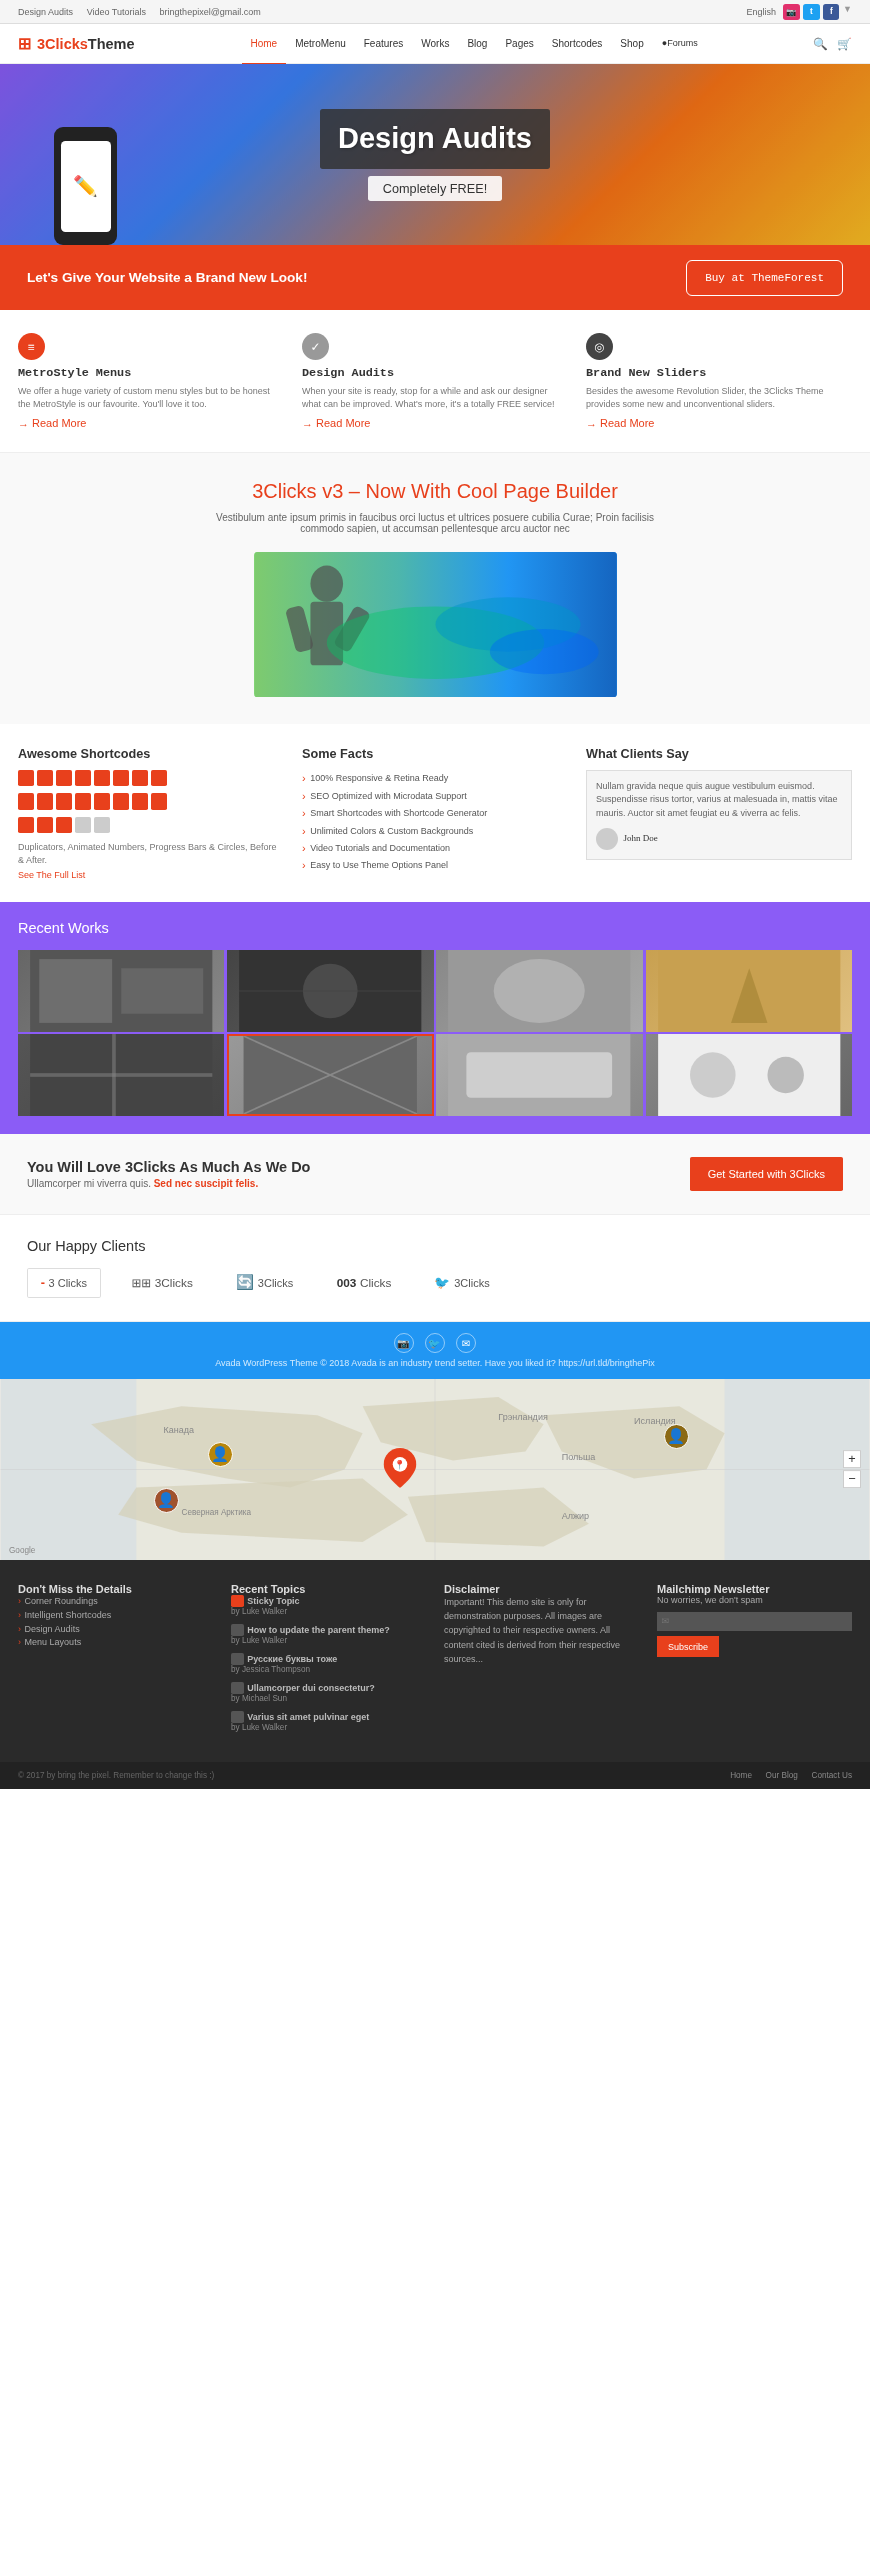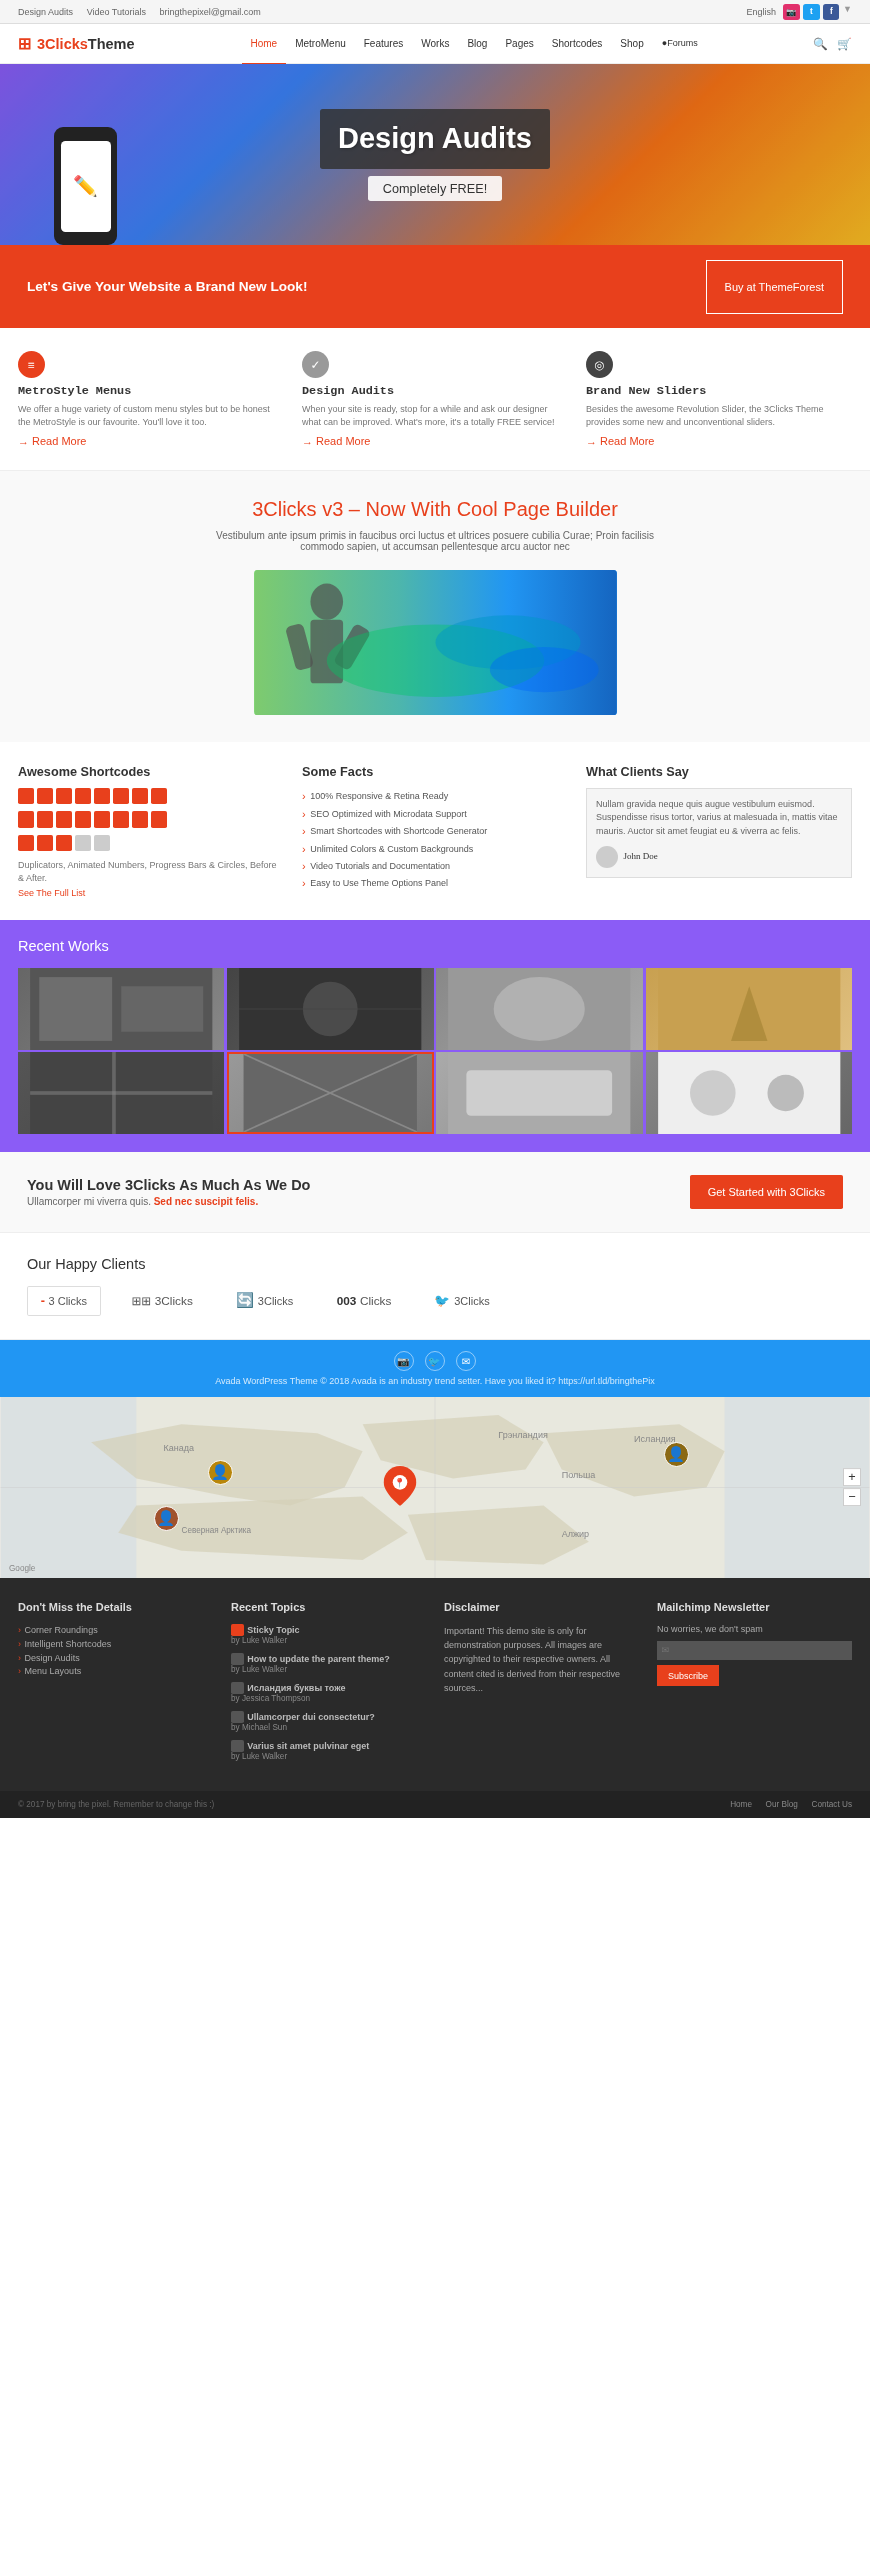--- a/index.html
+++ b/index.html
@@ -30,21 +30,21 @@
     .hero { background: linear-gradient(135deg, #8b5cf6 0%, #3b82f6 30%, #f97316 70%, #fbbf24 100%); height: 181px; position: relative; display: flex; align-items: center; justify-content: center; overflow: hidden; }
     .hero-content { text-align: center; z-index: 2; }
     .hero-title { font-size: 29px; font-weight: bold; color: #fff; text-shadow: 0.9px 0.9px 2.7px rgba(0,0,0,0.3); }
     .hero-subtitle { background: rgba(255,255,255,0.9); padding: 5.4px 14.5px; border-radius: 2.7px; font-size: 12.7px; color: #333; margin-top: 7.3px; display: inline-block; }
     .phone-shape { width: 63px; height: 118px; background: #222; border-radius: 9px; display: flex; align-items: center; justify-content: center; }
     .phone-inner { width: 50px; height: 91px; background: #fff; border-radius: 4.5px; display: flex; align-items: center; justify-content: center; }
 
     
     .orange-bar { background: #e8401c; padding: 14.5px 27px; display: flex; align-items: center; justify-content: space-between; }
     .orange-bar-text { color: #fff; font-size: 13.6px; font-weight: bold; }
-    .buy-btn { border: 1.8px solid #fff; color: #fff; padding: 20px 18px; font-size: 11px; background: transparent; cursor: pointer; border-radius: 0; }
+    .buy-btn { border: 1.8px solid #fff; color: #fff; padding: 11px 18px; font-size: 11px; background: transparent; cursor: pointer; border-radius: 6px; font-family: Liberation Mono, monospace; }
 
     
     .features-row { display: flex; padding: 22.7px 18px; gap: 18px; border-bottom: 0.9px solid #eee; }
     .feature-item { flex: 1; }
     .feature-icon { width: 27px; height: 27px; border-radius: 50%; background: #e8401c; display: inline-flex; align-items: center; justify-content: center; color: #fff; font-size: 11.8px; margin-bottom: 5.4px; }
     .feature-icon.grey { background: #999; }
     .feature-icon.dark { background: #444; }
     .feature-title { font-size: 11.8px; font-weight: bold; color: #333; margin-bottom: 5.4px; font-family: Liberation Mono, monospace; }
     .feature-text { font-size: 9px; color: #777; line-height: 1.5; }
     .read-more { color: #e8401c; font-size: 11px; display: block; margin-top: 5.4px; }
@@ -105,21 +105,21 @@
     .footer-text { color: rgba(255,255,255,0.8); font-size: 9px; text-align: center; margin-top: 3.6px; }
 
     
     .map-section { height: 181px; background: #e8e8e0; position: relative; overflow: hidden; }
     .map-bg { width: 100%; height: 100%; background: #f0ede8; position: relative; }
     .map-zoom { position: absolute; right: 9px; top: 50%; transform: translateY(-50%); display: flex; flex-direction: column; gap: 1.8px; }
     .zoom-btn { width: 18px; height: 18px; background: #fff; border: 0.9px solid #ccc; display: flex; align-items: center; justify-content: center; font-size: 12.7px; cursor: pointer; }
 
     
     .footer-cols { display: grid; grid-template-columns: 1fr 1fr 1fr 1fr; padding: 22.7px 18px; gap: 18px; background: #2a2a2a; }
-    .footer-col-title { font-size: 11px; font-weight: bold; color: #ddd; margin-bottom: 11px; }
+    .footer-col-title { font-size: 11px; font-weight: bold; color: #ddd; }
     .footer-link { font-size: 9px; color: #aaa; display: block; padding: 1.8px 0; }
     .footer-link:before { content: '›'; margin-right: 3.6px; color: #e8401c; }
     .topic-item { margin-bottom: 7.3px; }
     .topic-title { font-size: 9px; color: #bbb; font-weight: bold; display: flex; align-items: center; gap: 3.6px; }
     .topic-meta { font-size: 8.2px; color: #888; }
     .topic-icon { width: 12.7px; height: 12.7px; background: #555; border-radius: 1.8px; display: inline-block; }
     .newsletter-text { font-size: 9px; color: #aaa; margin-bottom: 7.3px; }
     .newsletter-input { width: 100%; padding: 4.5px; background: #555; border: none; color: #fff; font-size: 9px; margin-bottom: 5.4px; }
     .subscribe-btn { background: #e8401c; color: #fff; border: none; padding: 5.4px 11px; font-size: 9px; cursor: pointer; }
     .disclaimer-text { font-size: 9px; color: #aaa; line-height: 1.6; }
@@ -516,21 +516,21 @@
     <div class="topic-item">
       <div class="topic-title">
         <span class="topic-icon"></span>
         <span>How to update the parent theme?</span>
       </div>
       <div class="topic-meta">by Luke Walker</div>
     </div>
     <div class="topic-item">
       <div class="topic-title">
         <span class="topic-icon"></span>
-        <span>Исландия буквы тоже</span>
+        <span>Русские буквы тоже</span>
       </div>
       <div class="topic-meta">by Jessica Thompson</div>
     </div>
     <div class="topic-item">
       <div class="topic-title">
         <span class="topic-icon"></span>
         <span>Ullamcorper dui consectetur?</span>
       </div>
       <div class="topic-meta">by Michael Sun</div>
     </div>

